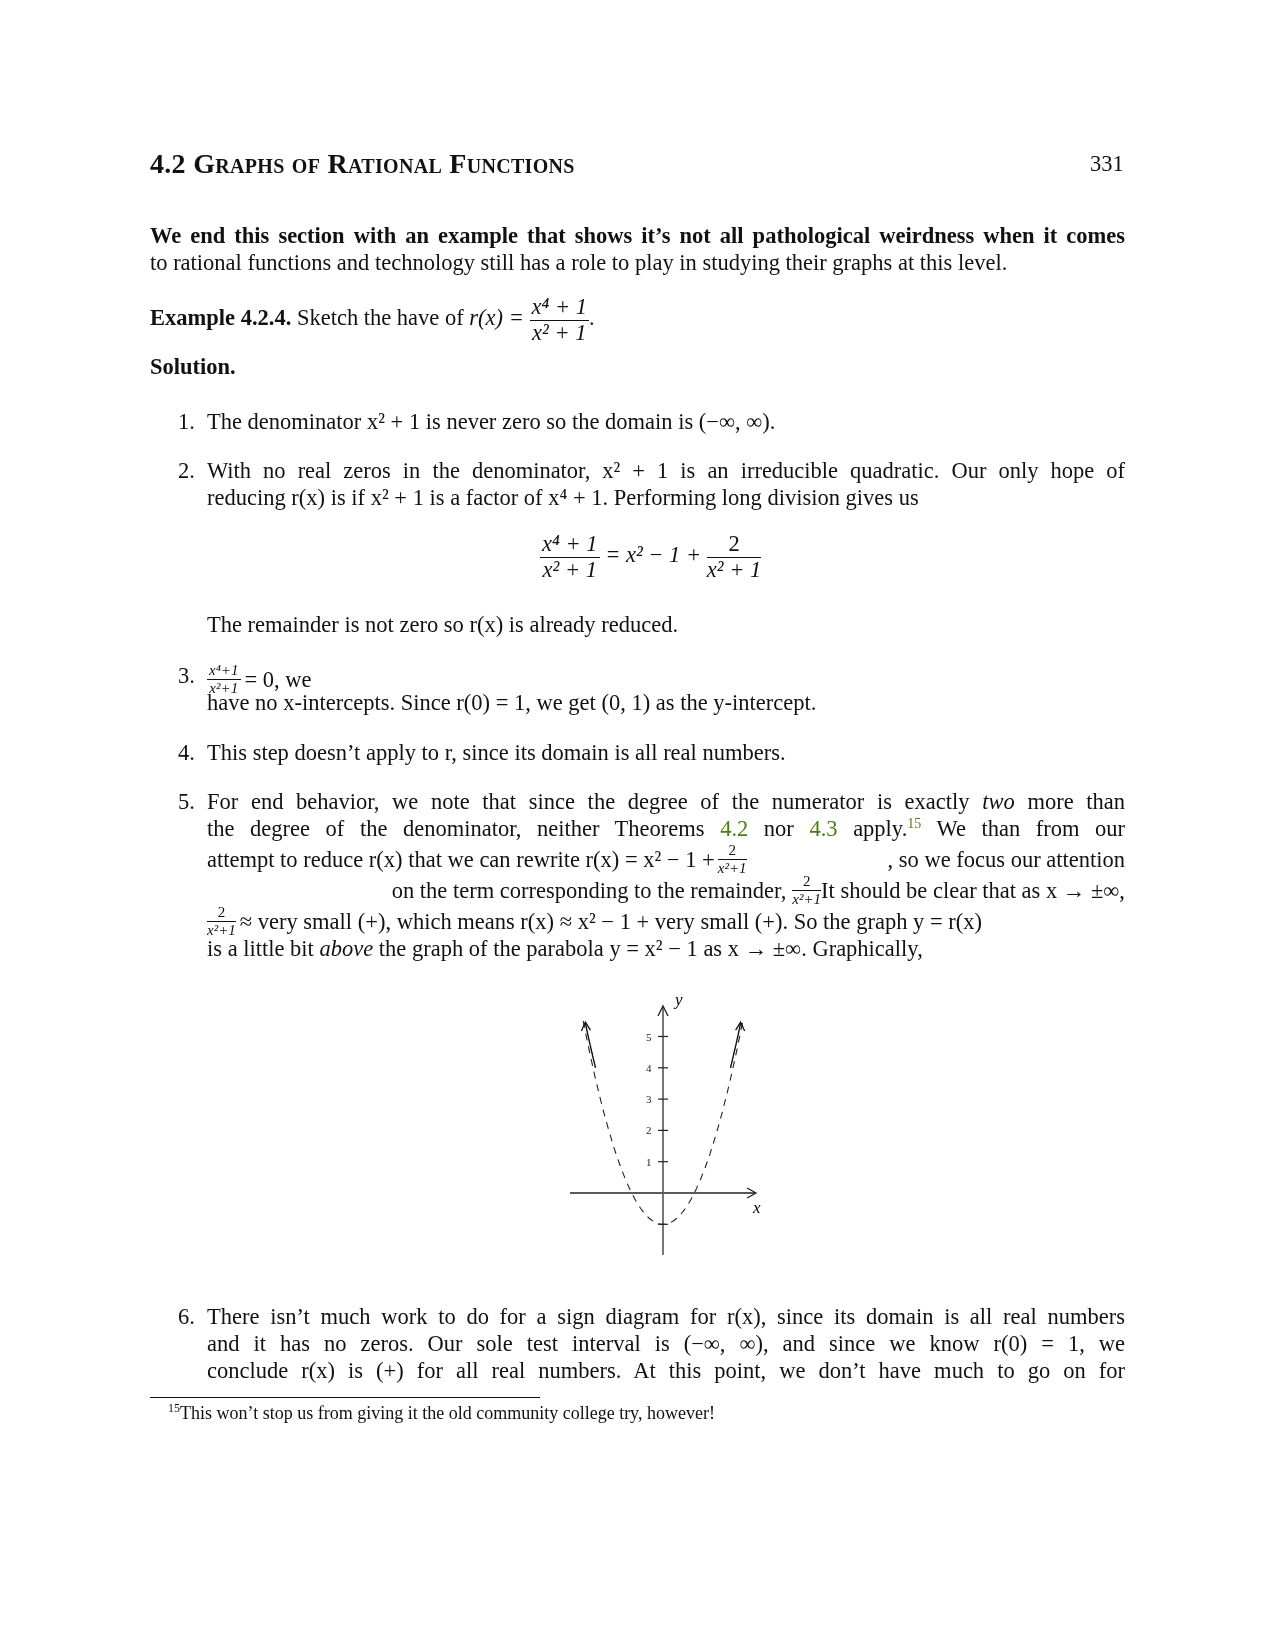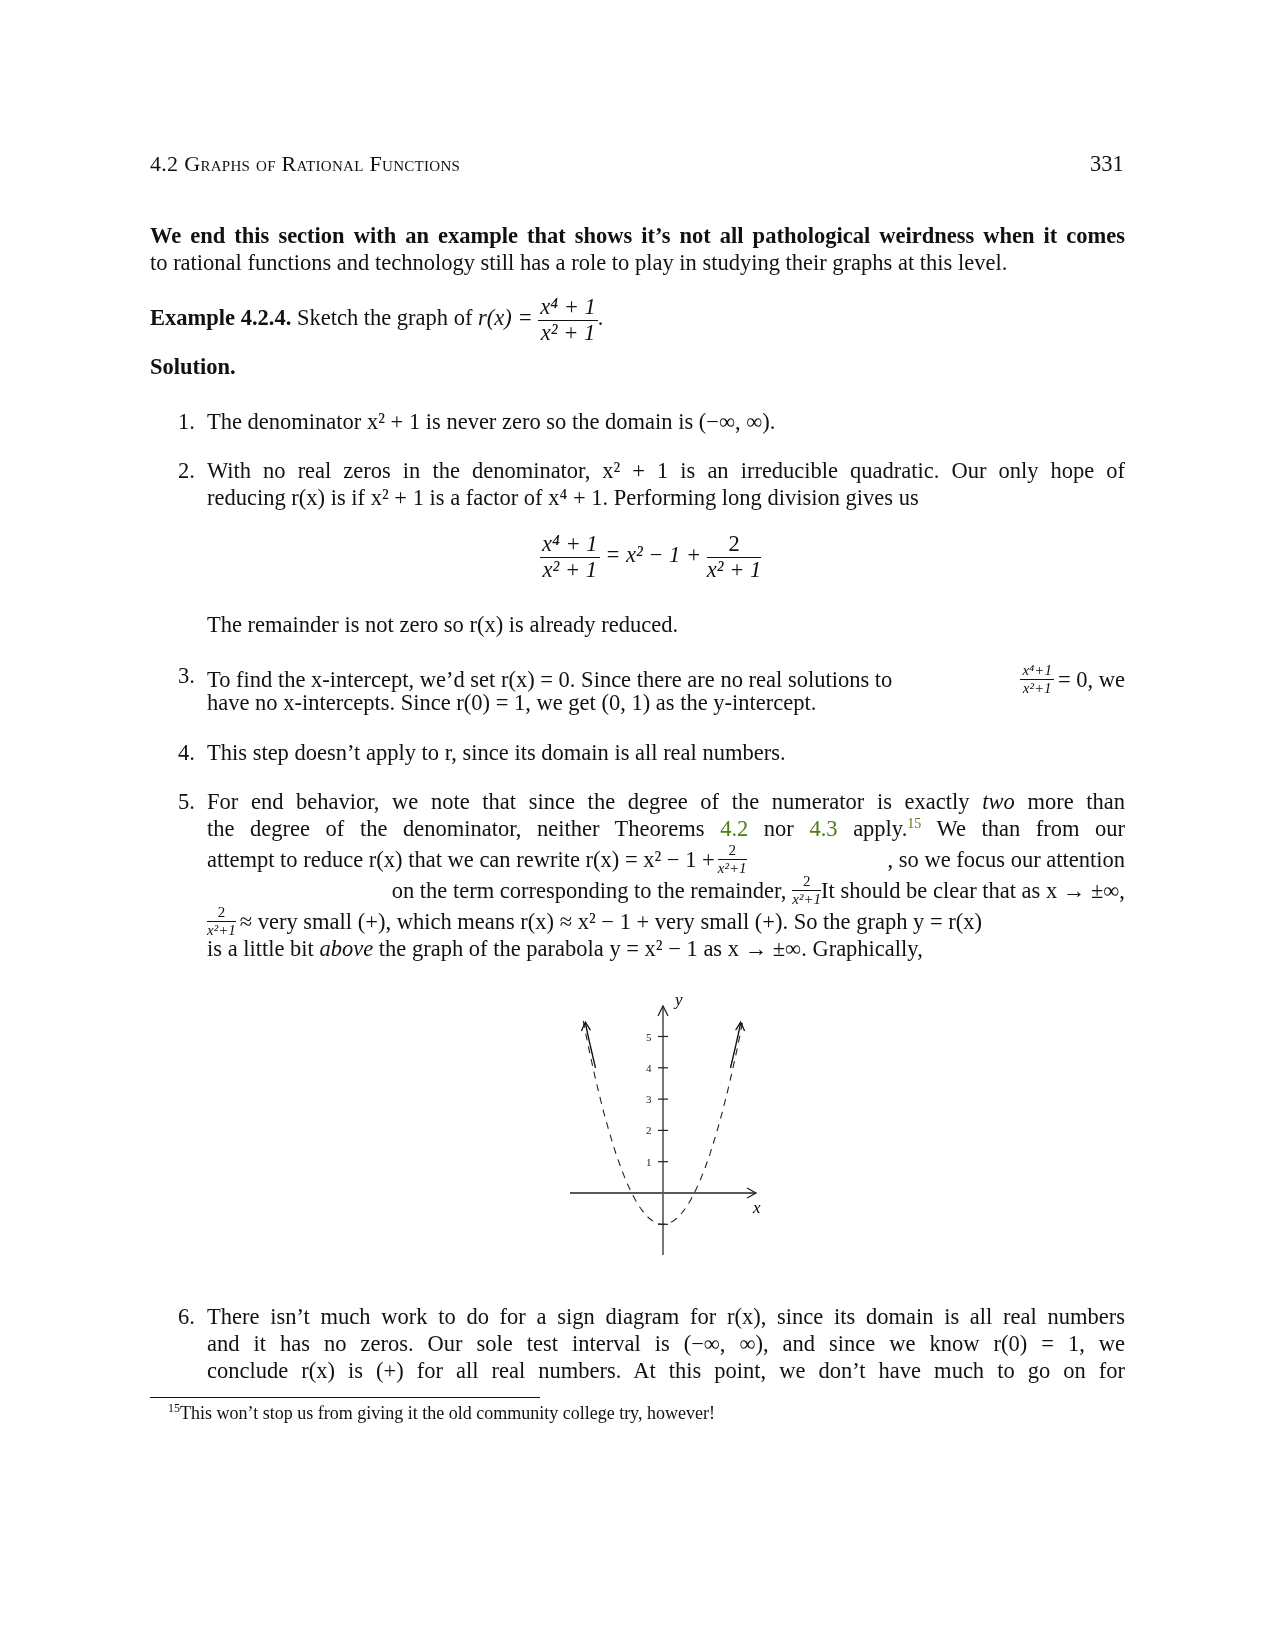--- a/index.html
+++ b/index.html
@@ -1,21 +1,21 @@
 <!DOCTYPE html>
 <html><head>
 <meta charset="utf-8">
 <style>
   html, body { margin:0; padding:0; background:#fff; }
   body { width:1275px; height:1650px; position:relative; overflow:hidden;
          font-family:"DejaVu Serif", "Liberation Serif", serif; color:#111; }
   .abs { position:absolute; white-space:nowrap; }
   .txt { font-family:"Liberation Serif", "DejaVu Serif", serif; font-size:22.5px; line-height:27px; }
   .just { text-align:justify; text-align-last:justify; }
-  .sc { font-variant:small-caps; font-size:22px; letter-spacing:0.3px; }
+  .sc { font-variant:small-caps; font-size:28px; letter-spacing:0.3px;font-weight:bold; }
   i, .m { font-style:italic; }
   .link { color:#4d7c0f; }
   sup { font-size:14px; vertical-align:super; line-height:0; }
   .frac { display:inline-block; vertical-align:middle; text-align:center; }
   .frac > span { display:block; line-height:1.1; }
   .frac .num { border-bottom:1.2px solid #111; padding:0 2px; }
   .frac.small { font-size:15px; }
   .frac.big { font-size:22.5px; }
   .item-num { position:absolute; }
   .footrule { position:absolute; left:150px; top:1397px; width:390px; height:1px; background:#111; }
@@ -25,21 +25,21 @@
 <body>
 
 <div class="abs txt sc" style="left:150px; top:150px;">4.2 Graphs of Rational Functions</div>
 <div class="abs txt" style="left:1090px; top:150px;">331</div>
 
 <div class="abs txt just" style="left:150px; top:222px; width:975px;font-weight:bold;">We end this section with an example that shows it’s not all pathological weirdness when it comes</div>
 <div class="abs txt" style="left:150px; top:249px;">to rational functions and technology still has a role to play in studying their graphs at this level.</div>
 
 <div class="abs txt" style="left:150px; top:295px;">
   <b>Example 4.2.4.</b>
-  <span>Sketch the graph of</span>
+  <span>Sketch the have of</span>
   <span class="m">r(x) =</span>
   <span class="frac big">
     <span class="num m">x⁴ + 1</span>
     <span class="den m">x² + 1</span>
   </span>.
 </div>
 <div class="abs txt" style="left:150px; top:353px;"><b>Solution.</b></div>
 
 <div class="abs txt item-num" style="left:178px; top:408px;">1.</div>
 <div class="abs txt" style="left:207px; top:408px;">The denominator x² + 1 is never zero so the domain is (−∞, ∞).</div>
@@ -55,21 +55,20 @@
   <span class="m">= x² − 1 +</span>
   <span class="frac big">
     <span class="num">2</span>
     <span class="den m">x² + 1</span>
   </span>
 </div>
 <div class="abs txt" style="left:207px; top:611px;">The remainder is not zero so r(x) is already reduced.</div>
 
 <div class="abs txt item-num" style="left:178px; top:662px;">3.</div>
 <div class="abs txt" style="left:207px; top:662px; width:918px; display:flex; justify-content:space-between; align-items:center;">
-  <span>To find the x-intercept, we’d set r(x) = 0. Since there are no real solutions to</span>
   <span style="display:inline-flex; align-items:center; gap:4px;">
     <span class="frac small">
       <span class="num m">x⁴+1</span>
       <span class="den m">x²+1</span>
     </span>
     <span>= 0, we</span>
   </span>
 </div>
 <div class="abs txt" style="left:207px; top:689px;">have no x-intercepts. Since r(0) = 1, we get (0, 1) as the y-intercept.</div>
 

